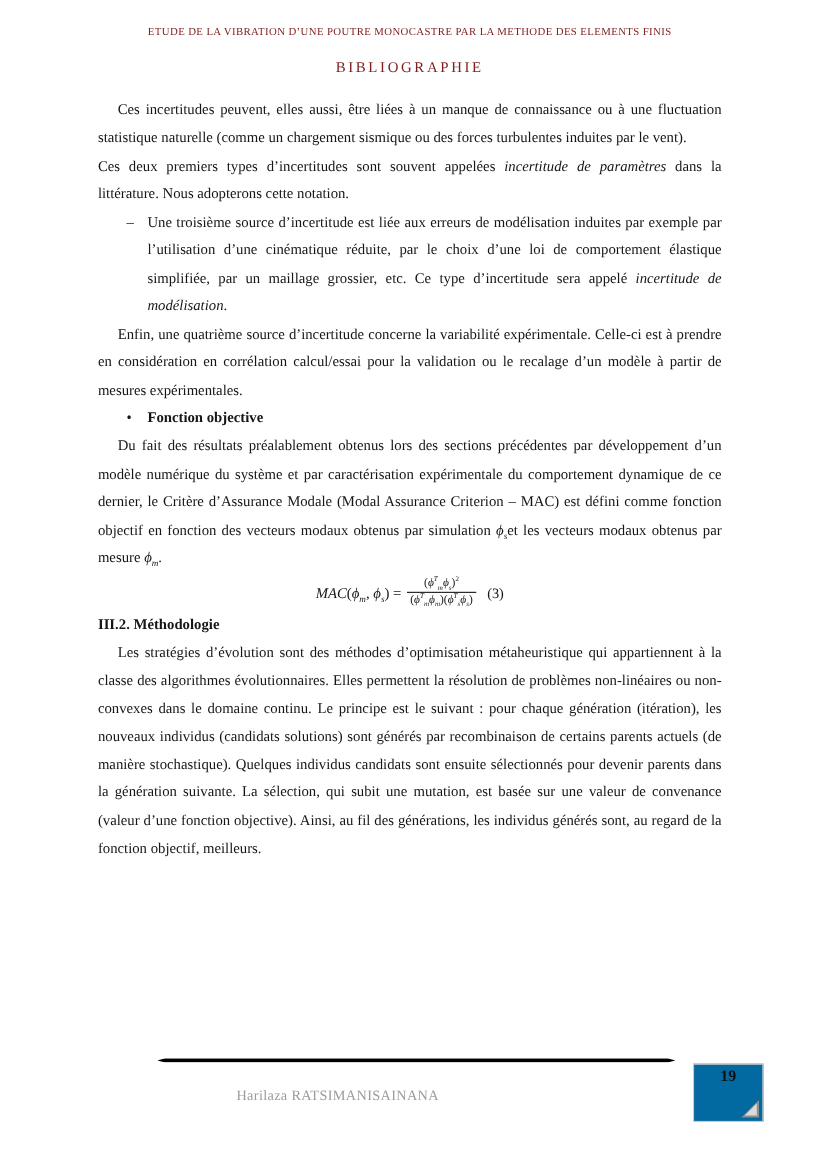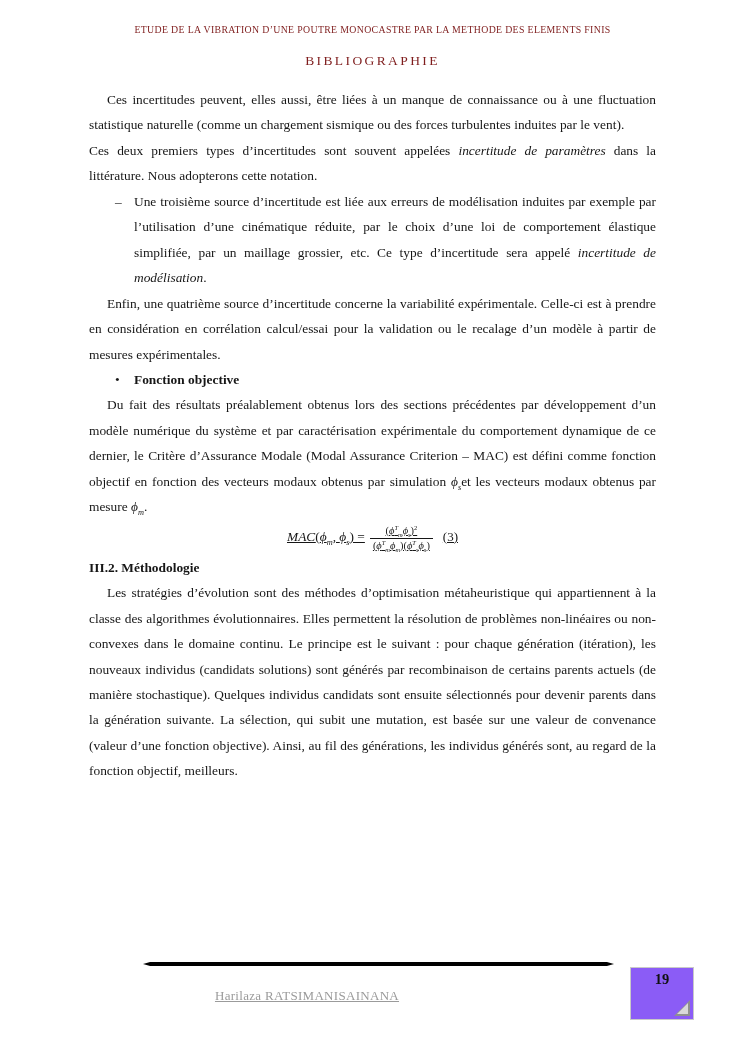--- a/index.html
+++ b/index.html
@@ -22,39 +22,39 @@
   .doc-body p{margin:0;}
   .indent{text-indent:18px;}
   .list{padding-left:45px;position:relative;text-indent:0;}
   .marker{position:absolute;left:26px;top:0;}
   .heading{margin-left:87px;font-weight:bold;text-align:left;font-family:Liberation Serif, serif;}
   .it{font-style:italic;}
   .bd{font-weight:bold;}
   sup,sub{font-size:0.62em;line-height:0;}
 
   
-  .formula{display:flex;justify-content:center;align-items:flex-start;margin:4px 0 2px 0;text-align:center;text-decoration:underline;}
+  .formula{display:flex;justify-content:center;align-items:flex-end;margin:4px 0 2px 0;text-align:center;}
   .eq-lhs{font-size:13.4px;margin-right:5px;}
   .frac{display:inline-flex;flex-direction:column;align-items:center;font-size:10.4px;vertical-align:middle;}
   .frac .num,.frac .den{line-height:14px;padding:0 3px;display:block;}
   .frac .den{border-top:1px solid #161616;}
   .eqno{margin-left:10px;font-size:13px;}
 
   
   .footer-rule{
     position:absolute;left:143px;top:962px;width:471px;height:4px;background:#000;
     clip-path:polygon(0 50%,1.5% 0,98.5% 0,100% 50%,98.5% 100%,1.5% 100%);
   }
   .footer-author{
     position:absolute;left:0;right:131px;top:988px;text-align:center;
-    color:#9b9b9b;font-size:13px;letter-spacing:0.3px;text-decoration:underline;
+    color:#9b9b9b;font-size:13px;letter-spacing:0.3px;
   }
   .page-num-box{
     position:absolute;left:630px;top:967px;width:64px;height:53px;
-    border:1px solid #c9c9c9;background:#8b5cf6;box-sizing:border-box;
+    border:1px solid #c9c9c9;background:#0369a1;box-sizing:border-box;
   }
   .page-num{
     position:absolute;top:3px;left:0;right:0;text-align:center;
     font-weight:bold;font-size:14.5px;color:#101010;
   }
   .fold{
     position:absolute;right:3px;bottom:3px;width:0;height:0;
     border-style:solid;border-width:0 0 16px 16px;
     border-color:transparent transparent #8f8f8f transparent;
   }

